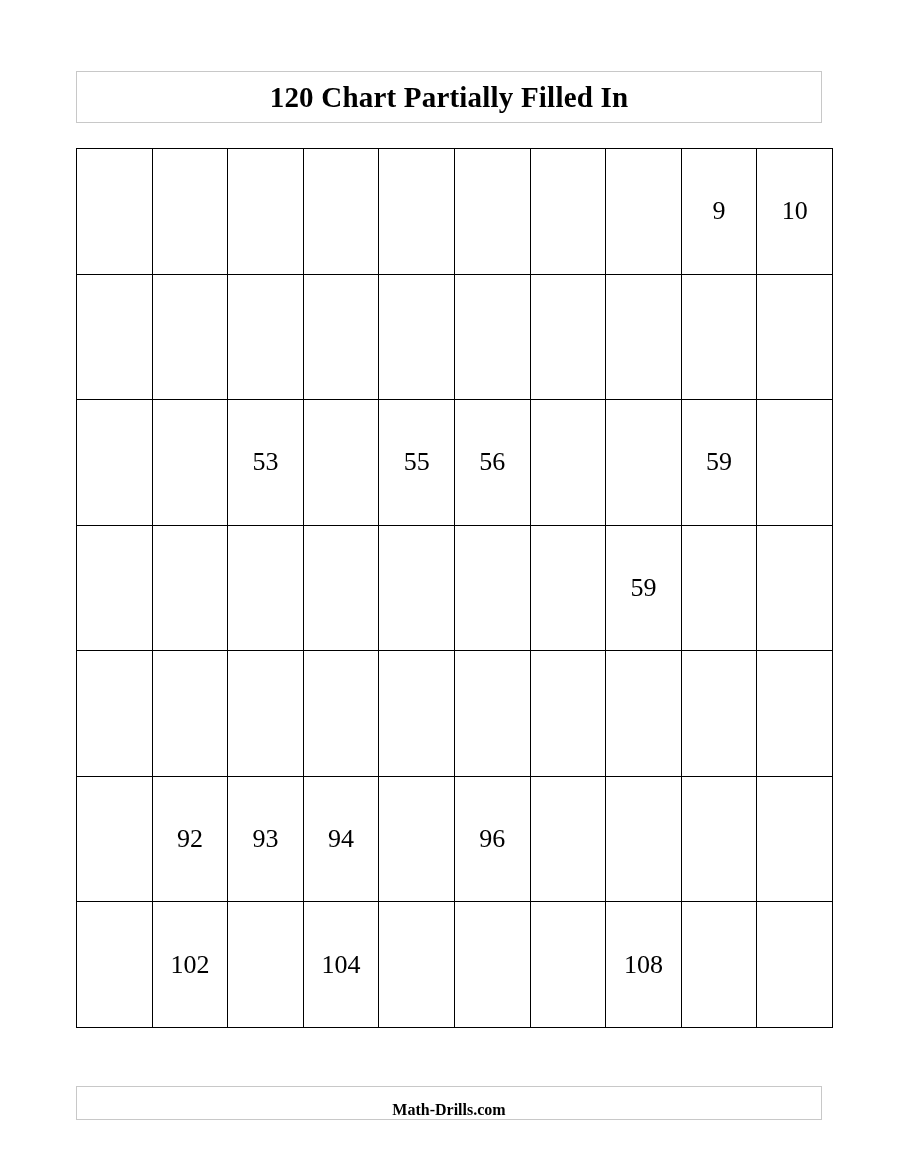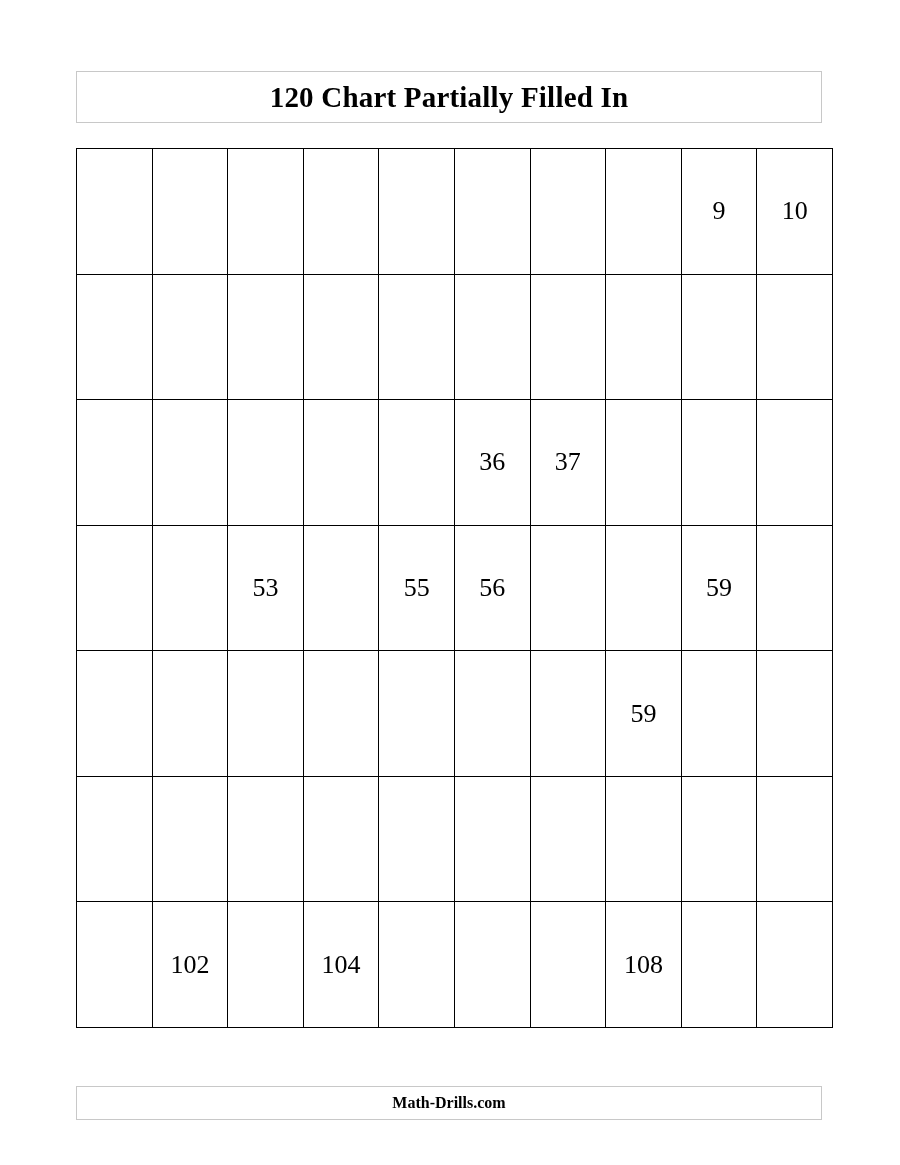--- a/index.html
+++ b/index.html
@@ -66,21 +66,21 @@
   }
   .footer-box {
     position: absolute;
     left: 76px;
     top: 1069px;
     width: 746px;
     height: 34px;
     border: 1px solid #c8c8c8;
     box-sizing: border-box;
     display: flex;
-    align-items: center;
+    align-items: flex-end;
     justify-content: center;
   }
   .footer-text {
     font-size: 16px;
     font-weight: bold;
   }
 </style>
 </head>
 <body>
 
@@ -113,32 +113,20 @@
           <td></td>
           <td></td>
           <td></td>
           <td></td>
           <td></td>
           <td></td>
         </tr>
         <tr>
           <td></td>
           <td></td>
-          <td></td>
-          <td></td>
-          <td></td>
-          <td>36</td>
-          <td>37</td>
-          <td></td>
-          <td></td>
-          <td></td>
-        </tr>
-        <tr>
-          <td></td>
-          <td></td>
           <td>53</td>
           <td></td>
           <td>55</td>
           <td>56</td>
           <td></td>
           <td></td>
           <td>59</td>
           <td></td>
         </tr>
         <tr>
@@ -160,20 +148,32 @@
           <td></td>
           <td></td>
           <td></td>
           <td></td>
           <td></td>
           <td></td>
           <td></td>
         </tr>
         <tr>
           <td></td>
+          <td>92</td>
+          <td>93</td>
+          <td>94</td>
+          <td></td>
+          <td>96</td>
+          <td></td>
+          <td></td>
+          <td></td>
+          <td></td>
+        </tr>
+        <tr>
+          <td></td>
           <td>102</td>
           <td></td>
           <td>104</td>
           <td></td>
           <td></td>
           <td></td>
           <td>108</td>
           <td></td>
           <td></td>
         </tr>

